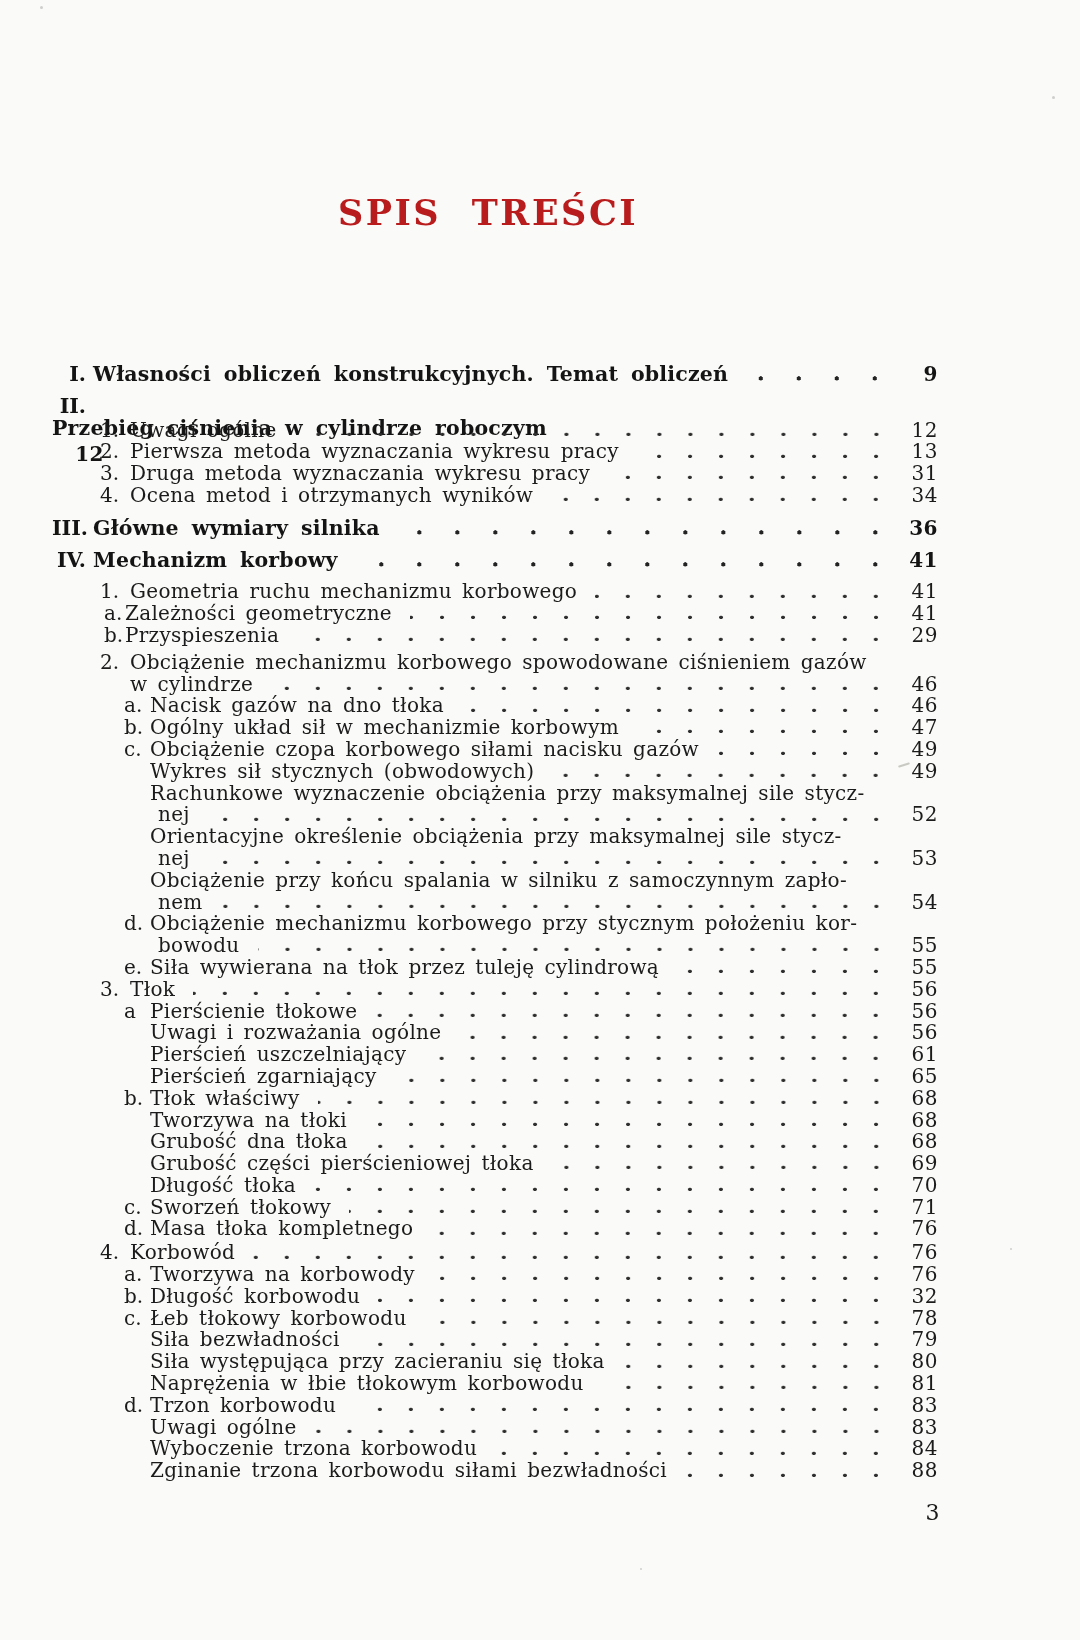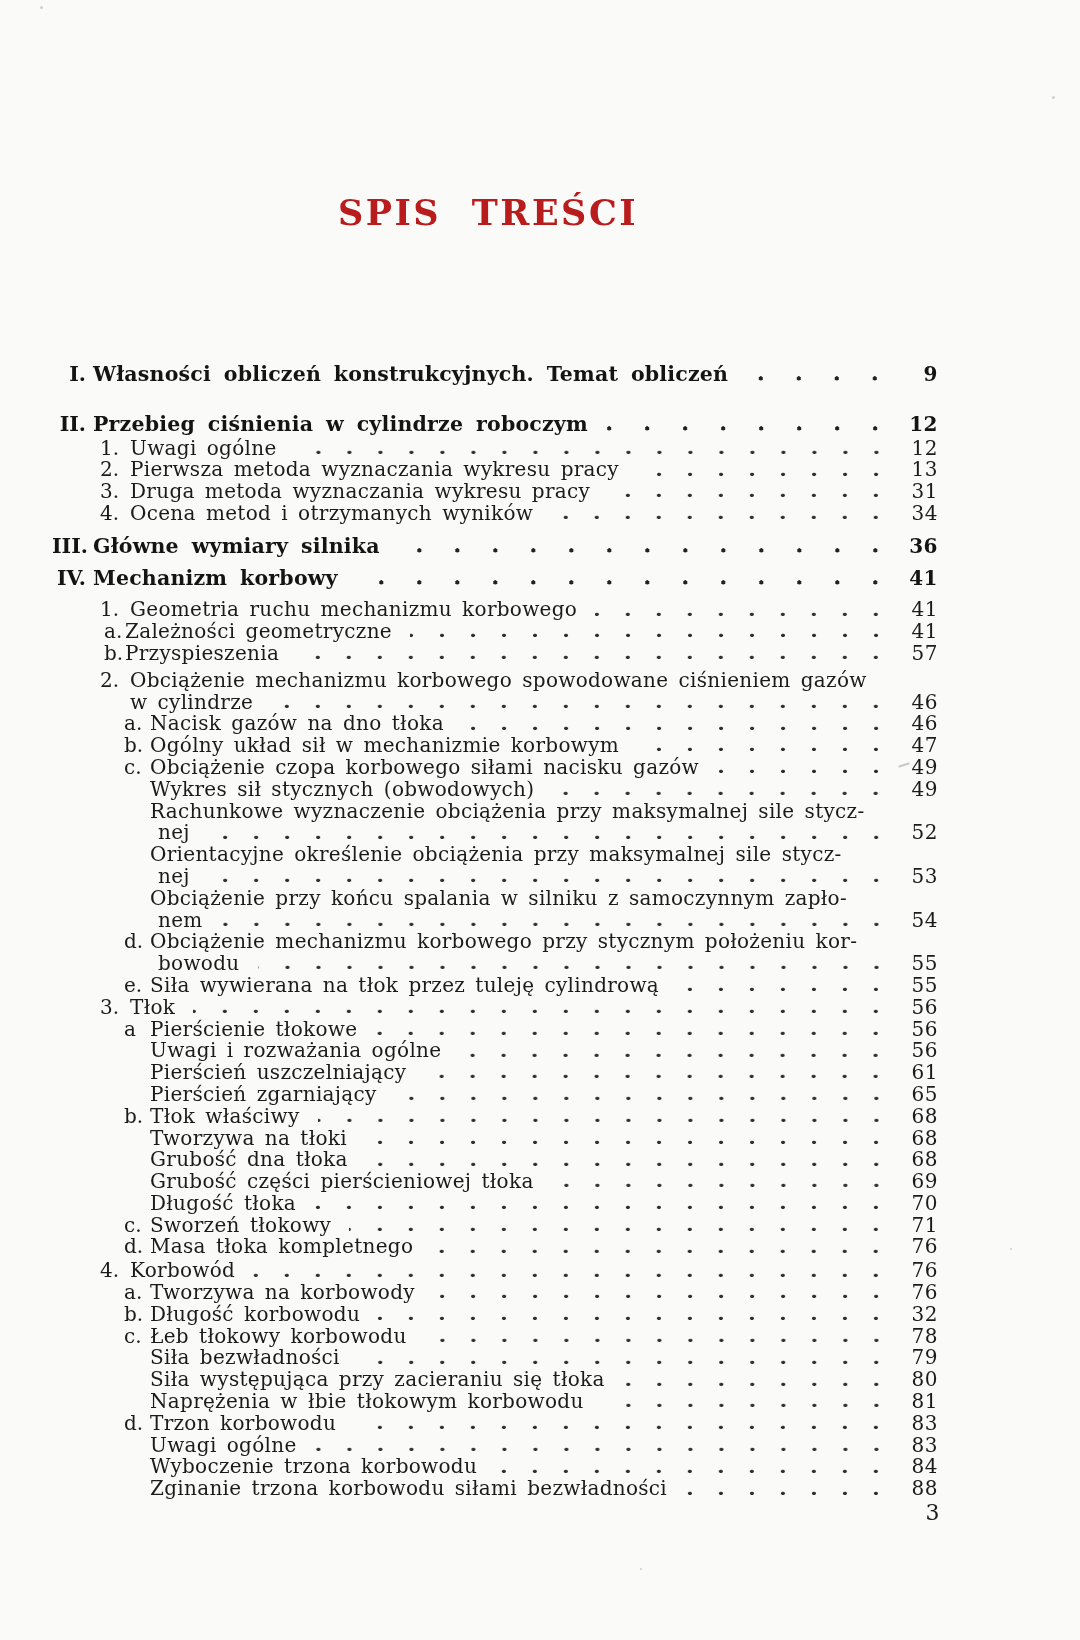--- a/index.html
+++ b/index.html
@@ -75,21 +75,21 @@
 
   <div class="doc-title">SPIS TREŚCI</div>
 
   <div class="toc">
       <div class="row lv-roman">
         <span class="lbl">I.</span>
         <span class="txt">Własności obliczeń konstrukcyjnych. Temat obliczeń</span>
         <span class="leader"></span>
         <span class="pg">9</span>
       </div>
-      <div class="row lv-roman" style="margin-top: 28px;">
+      <div class="row lv-roman" style="margin-top: 10px; flex-direction: column;">
         <span class="lbl">II.</span>
         <span class="txt">Przebieg ciśnienia w cylindrze roboczym</span>
         <span class="leader"></span>
         <span class="pg">12</span>
       </div>
       <div class="row lv-num" style="margin-top: 2px;">
         <span class="lbl">1.</span>
         <span class="txt">Uwagi ogólne</span>
         <span class="leader"></span>
         <span class="pg">12</span>
@@ -133,21 +133,21 @@
       <div class="row lv-letter1">
         <span class="lbl">a.</span>
         <span class="txt">Zależności geometryczne</span>
         <span class="leader"></span>
         <span class="pg">41</span>
       </div>
       <div class="row lv-letter1">
         <span class="lbl">b.</span>
         <span class="txt">Przyspieszenia</span>
         <span class="leader"></span>
-        <span class="pg">57</span>
+        <span class="pg">29</span>
       </div>
       <div class="row lv-num" style="margin-top: 5px;">
         <span class="lbl">2.</span>
         <span class="txt">Obciążenie mechanizmu korbowego spowodowane ciśnieniem gazów</span>
         <span class="leader empty"></span>
         <span class="pg"></span>
       </div>
       <div class="row lv-numcont">
         <span class="txt">w cylindrze</span>
         <span class="leader"></span>

